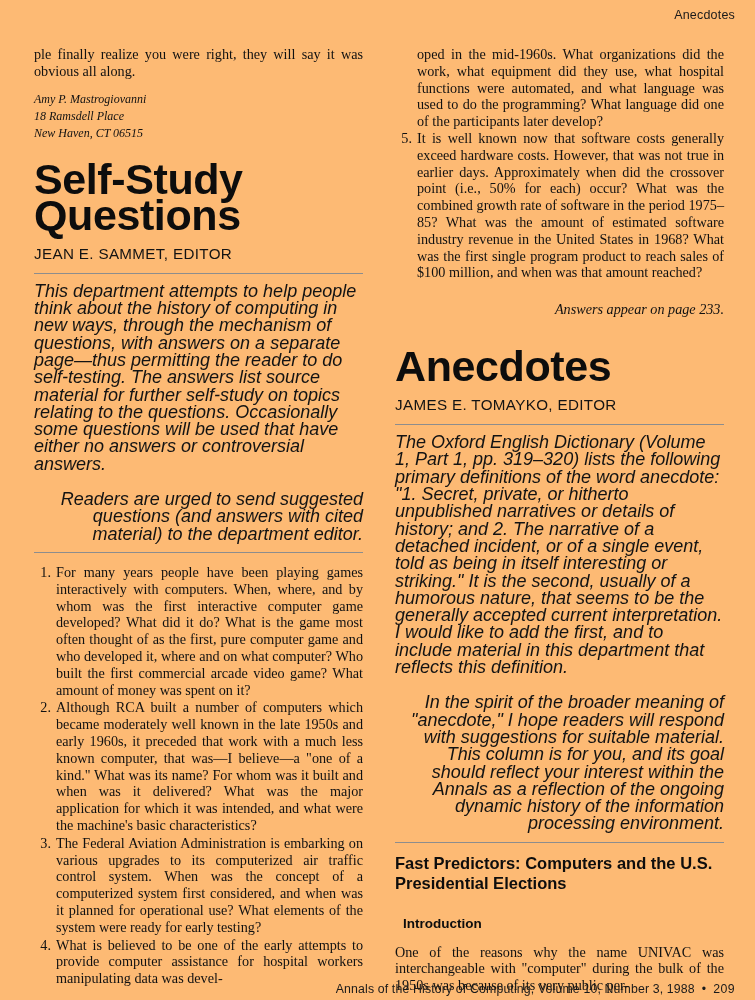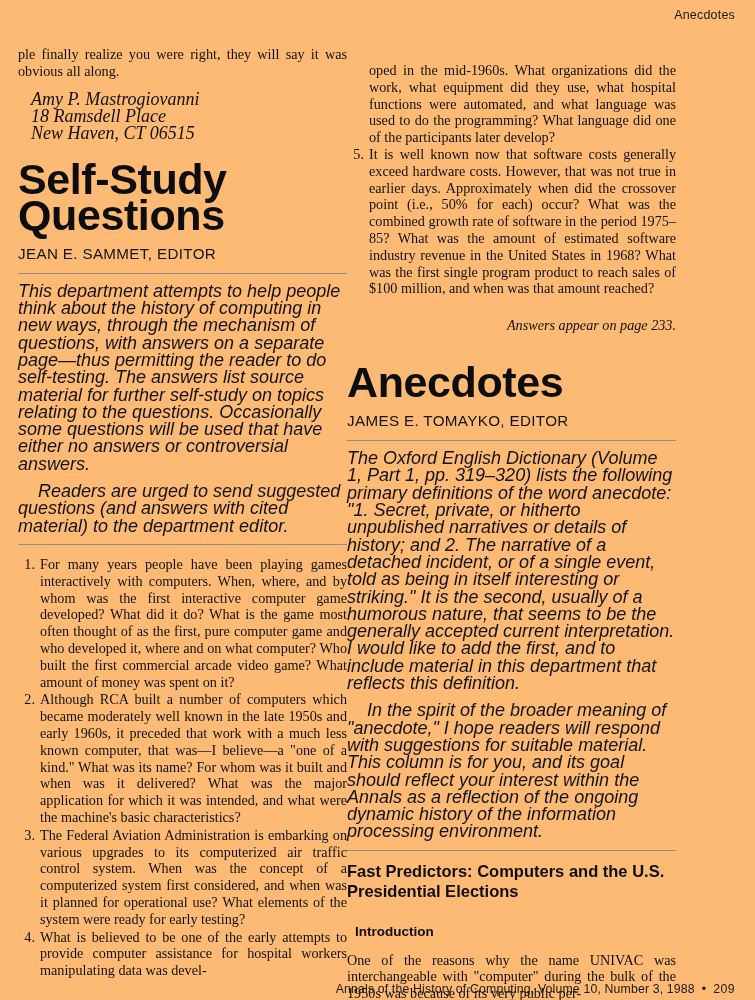--- a/index.html
+++ b/index.html
@@ -27,24 +27,25 @@
     font-family: "Liberation Sans", "DejaVu Sans", sans-serif;
     font-size: 12.5px;
     letter-spacing: 0.2px;
     color: #1a1a1a;
   }
 
   
   .columns {
     position: absolute;
     top: 46px;
-    left: 18px;
+    left: 34px;
     width: 690px;
     height: 900px;
     display: flex;
+    gap: 32px;
   }
   .col {
     width: 329px;
     position: relative;
   }
 
   
   .serif-para {
     font-family: "Liberation Serif", "DejaVu Serif", serif;
     font-size: 14.2px;
@@ -53,23 +54,23 @@
     text-justify: inter-word;
     margin: 0 0 11px 0;
     hyphens: none;
   }
   .serif-para.noindent { text-indent: 0; }
 
   
   .signature {
     font-family: "Liberation Serif", "DejaVu Serif", serif;
     font-style: italic;
-    font-size: 18px;
+    font-size: 12px;
     line-height: 17.4px;
-    margin: 0 0 18px 13px;
+    margin: 0 0 18px 0;
   }
   .signature div { white-space: nowrap; }
 
   
   .dept-title {
     font-family: "Liberation Sans", "DejaVu Sans", sans-serif;
     font-weight: bold;
     font-size: 43px;
     line-height: 36px;
     letter-spacing: -0.4px;
@@ -95,21 +96,21 @@
 
   
   .blurb {
     font-family: "Liberation Sans", "DejaVu Sans", sans-serif;
     font-style: italic;
     font-size: 18px;
     line-height: 17.3px;
     margin: 0;
     color: #131313;
   }
-  .blurb + .blurb { text-indent: 20px; margin-top: 10px; }
+  .blurb + .blurb { text-indent: 20px; margin-top: 18px; text-align: right; }
 
   
   ol.qlist {
     list-style: none;
     margin: 11px 0 0 0;
     padding: 0;
     counter-reset: q 0;
   }
   ol.qlist.start5 { counter-reset: q 4; margin-top: 0; }
   ol.qlist > li {
@@ -128,21 +129,21 @@
     left: 0;
     top: 0;
     width: 17px;
     text-align: right;
   }
   .cont-para {
     font-family: "Liberation Serif", "DejaVu Serif", serif;
     font-size: 14.2px;
     line-height: 16.8px;
     text-align: justify;
-    margin: 16px 0 0 22px;
+    margin: 0 0 0 22px;
   }
 
   
   .answers-note {
     font-family: "Liberation Serif", "DejaVu Serif", serif;
     font-style: italic;
     font-size: 14.2px;
     text-align: right;
     margin: 20px 0 0 0;
   }

